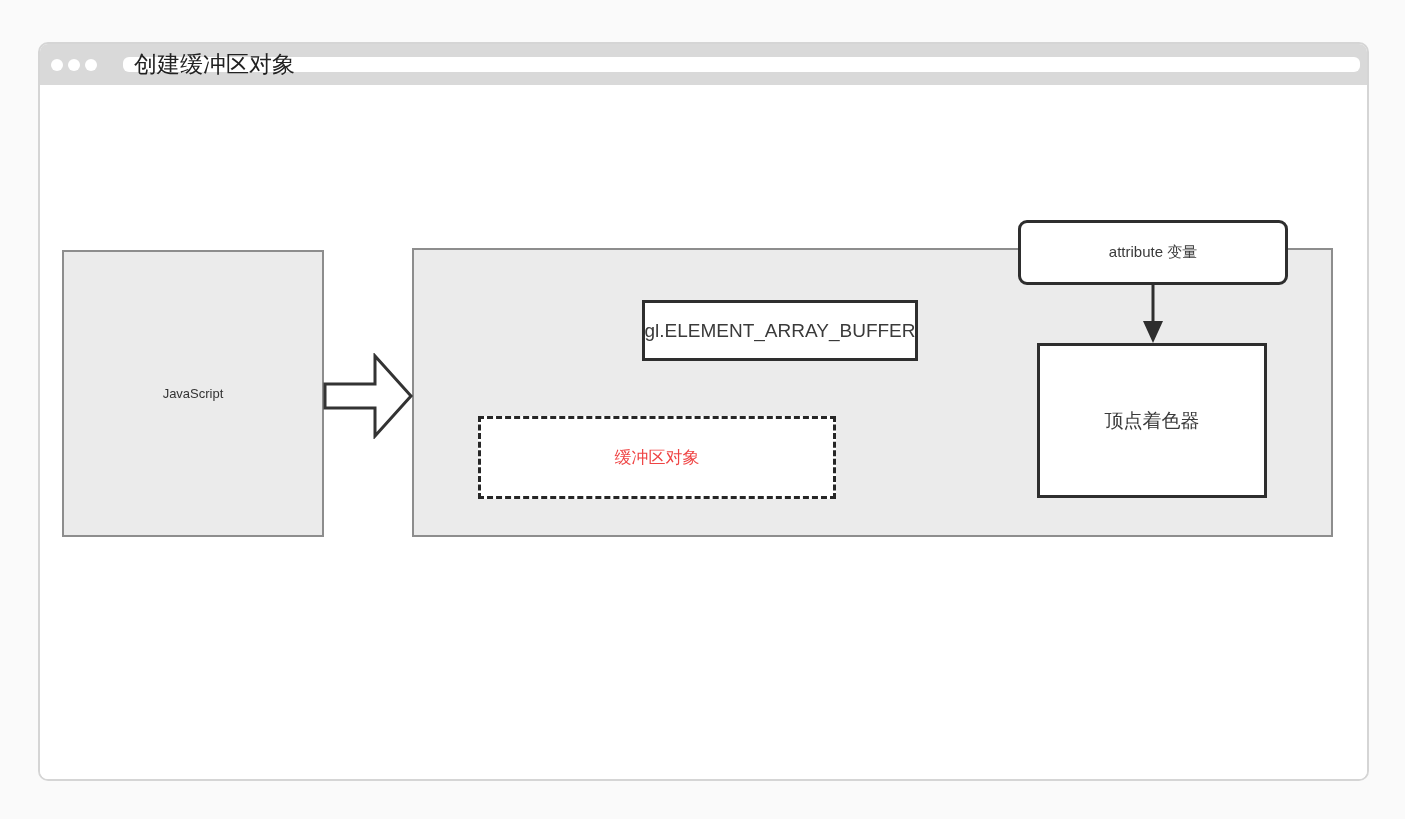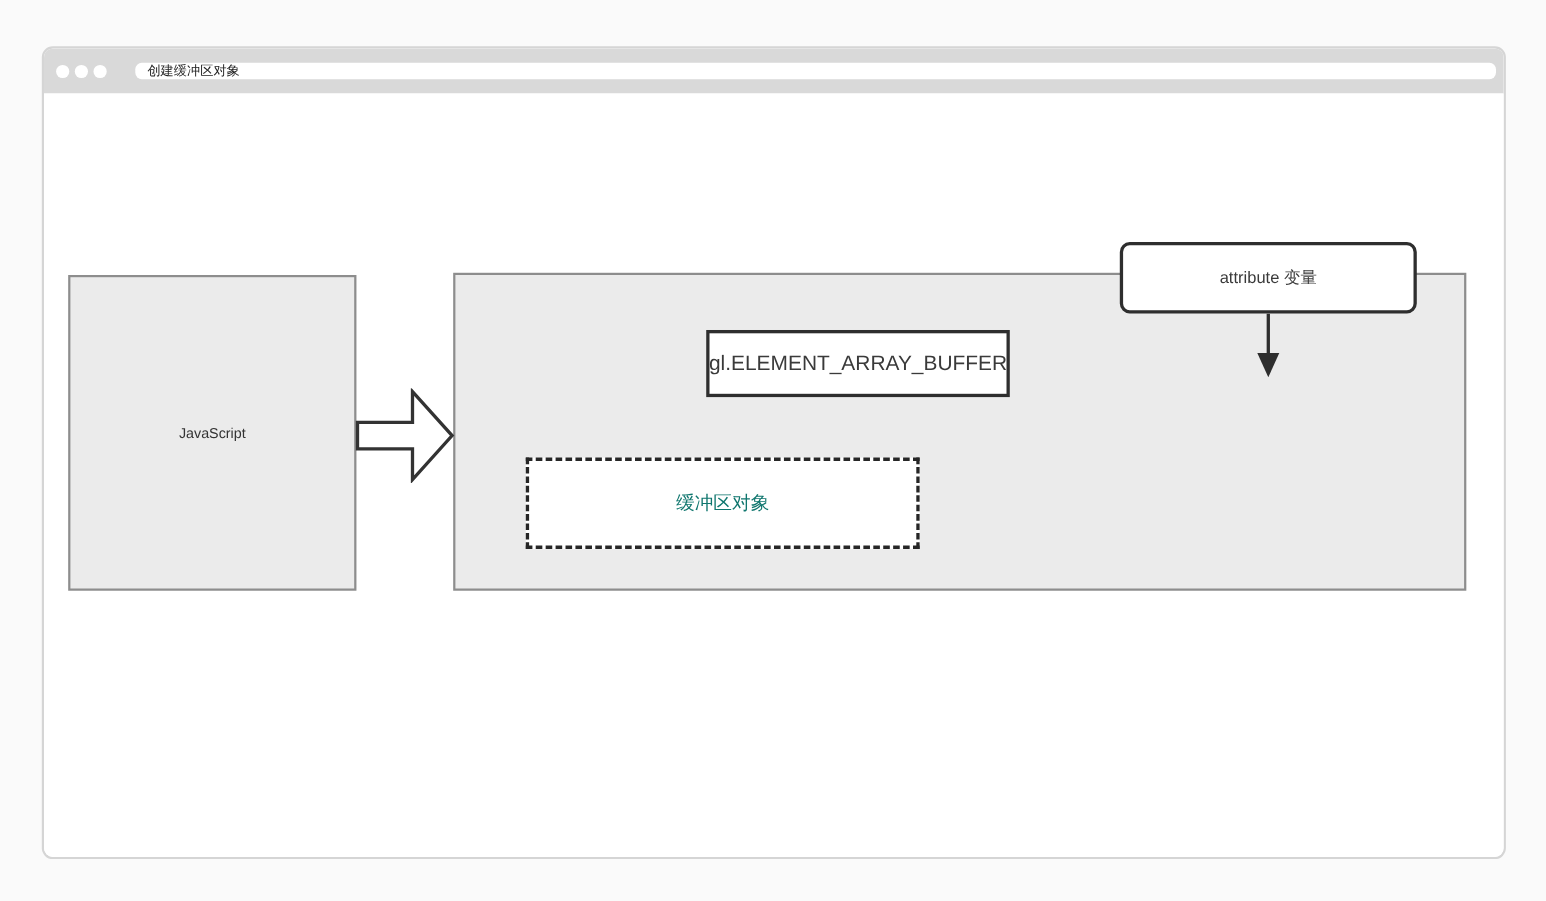--- a/index.html
+++ b/index.html
@@ -32,21 +32,21 @@
     flex: 0 0 auto;
   }
   .address-bar {
     flex: 1;
     height: 15px;
     margin-left: 21px;
     background: #ffffff;
     border-radius: 6px;
     display: flex; align-items: center;
     padding: 0 11px;
-    font-size: 12px;
+    font-size: 23px;
     color: #222;
     white-space: nowrap;
   }
   .window-body {
     position: relative;
     height: 694px;
     background: #ffffff;
   }
   .panel {
     position: absolute;
@@ -73,21 +73,21 @@
   .array-buffer-box   { left: 9px;   top: 34px;  width: 199px; height: 61px; }
   .element-buffer-box { left: 228px; top: 34px;  width: 276px; height: 61px; margin-top: 16px; }
   .vertex-shader-box  { left: 623px; top: 93px;  width: 230px; height: 155px; }
   .buffer-object-box {
     position: absolute;
     left: 64px; top: 166px; width: 358px; height: 83px;
     background: #ffffff;
     border: 3px dashed #262626;
     display: flex; align-items: center; justify-content: center;
     font-size: 17px;
-    color: #0f766e;
+    color: #ef4444;
   }
   .attribute-box {
     position: absolute;
     left: 978px; top: 135px; width: 270px; height: 65px;
     background: #ffffff;
     border: 3px solid #2e2e2e;
     border-radius: 9px;
     display: flex; align-items: center; justify-content: center;
     font-size: 15px;
     color: #3a3a3a;
@@ -132,20 +132,23 @@
 
 
       <div class="hard-box element-buffer-box">
         <span>gl.ELEMENT_ARRAY_BUFFER</span>
       </div>
 
       <div class="buffer-object-box">
         <span>缓冲区对象</span>
       </div>
 
+      <div class="hard-box vertex-shader-box">
+        <span>顶点着色器</span>
+      </div>
 
     </div>
 
     <div class="attribute-box">
       <span>attribute 变量</span>
     </div>
 
     <svg class="arrow-down-svg" width="28" height="58" viewBox="0 0 28 58">
       <line x1="14" y1="0" x2="14" y2="38" stroke="#2e2e2e" stroke-width="3"></line>
       <polygon points="4,36 24,36 14,58" fill="#2e2e2e"></polygon>

